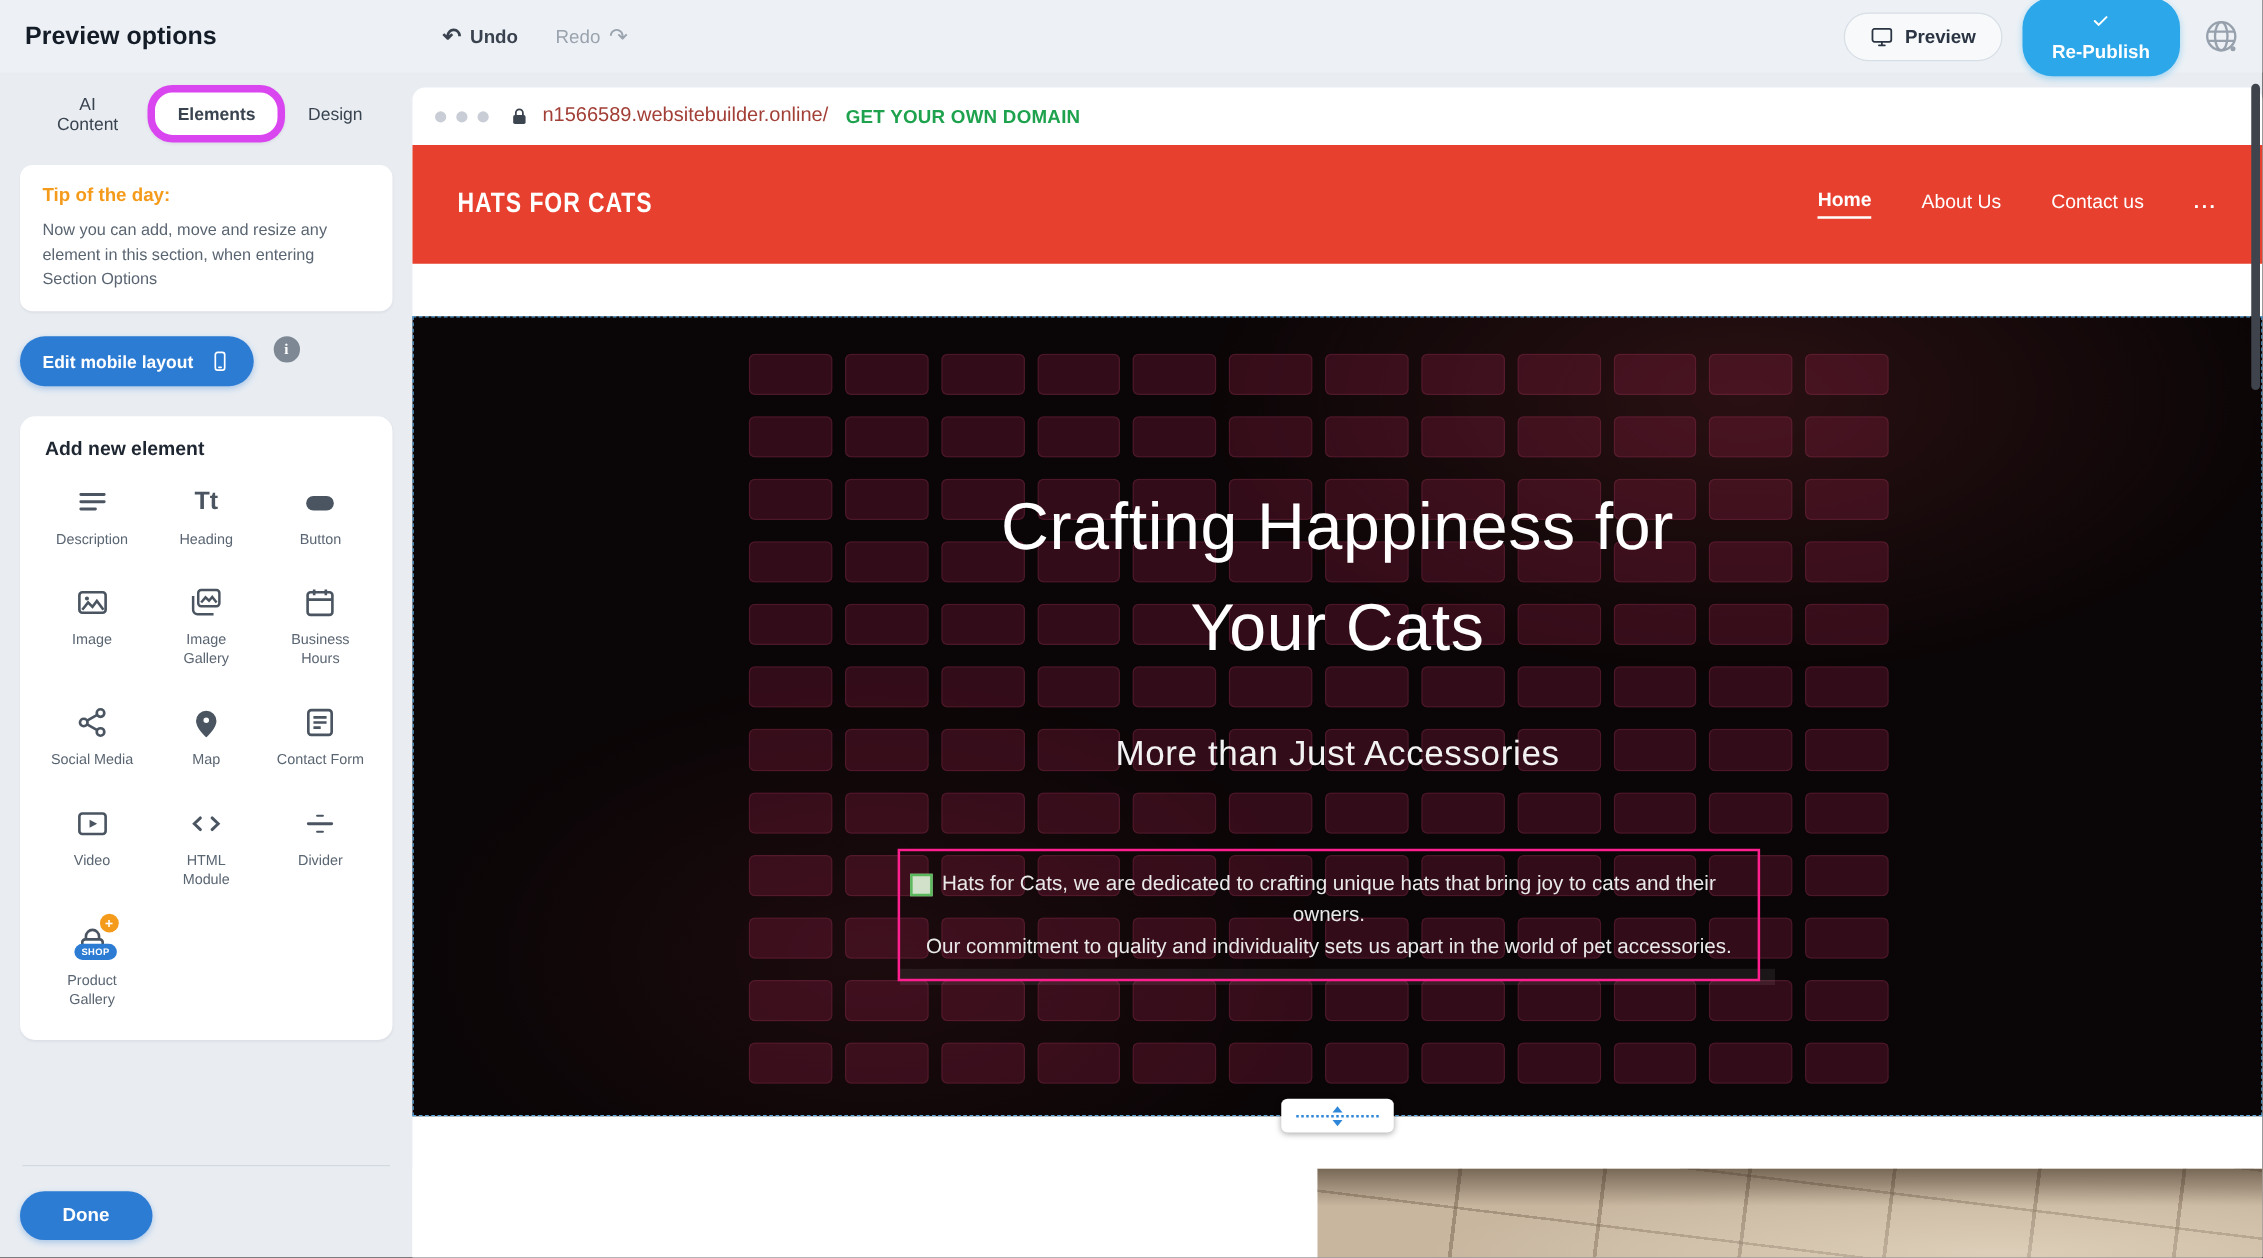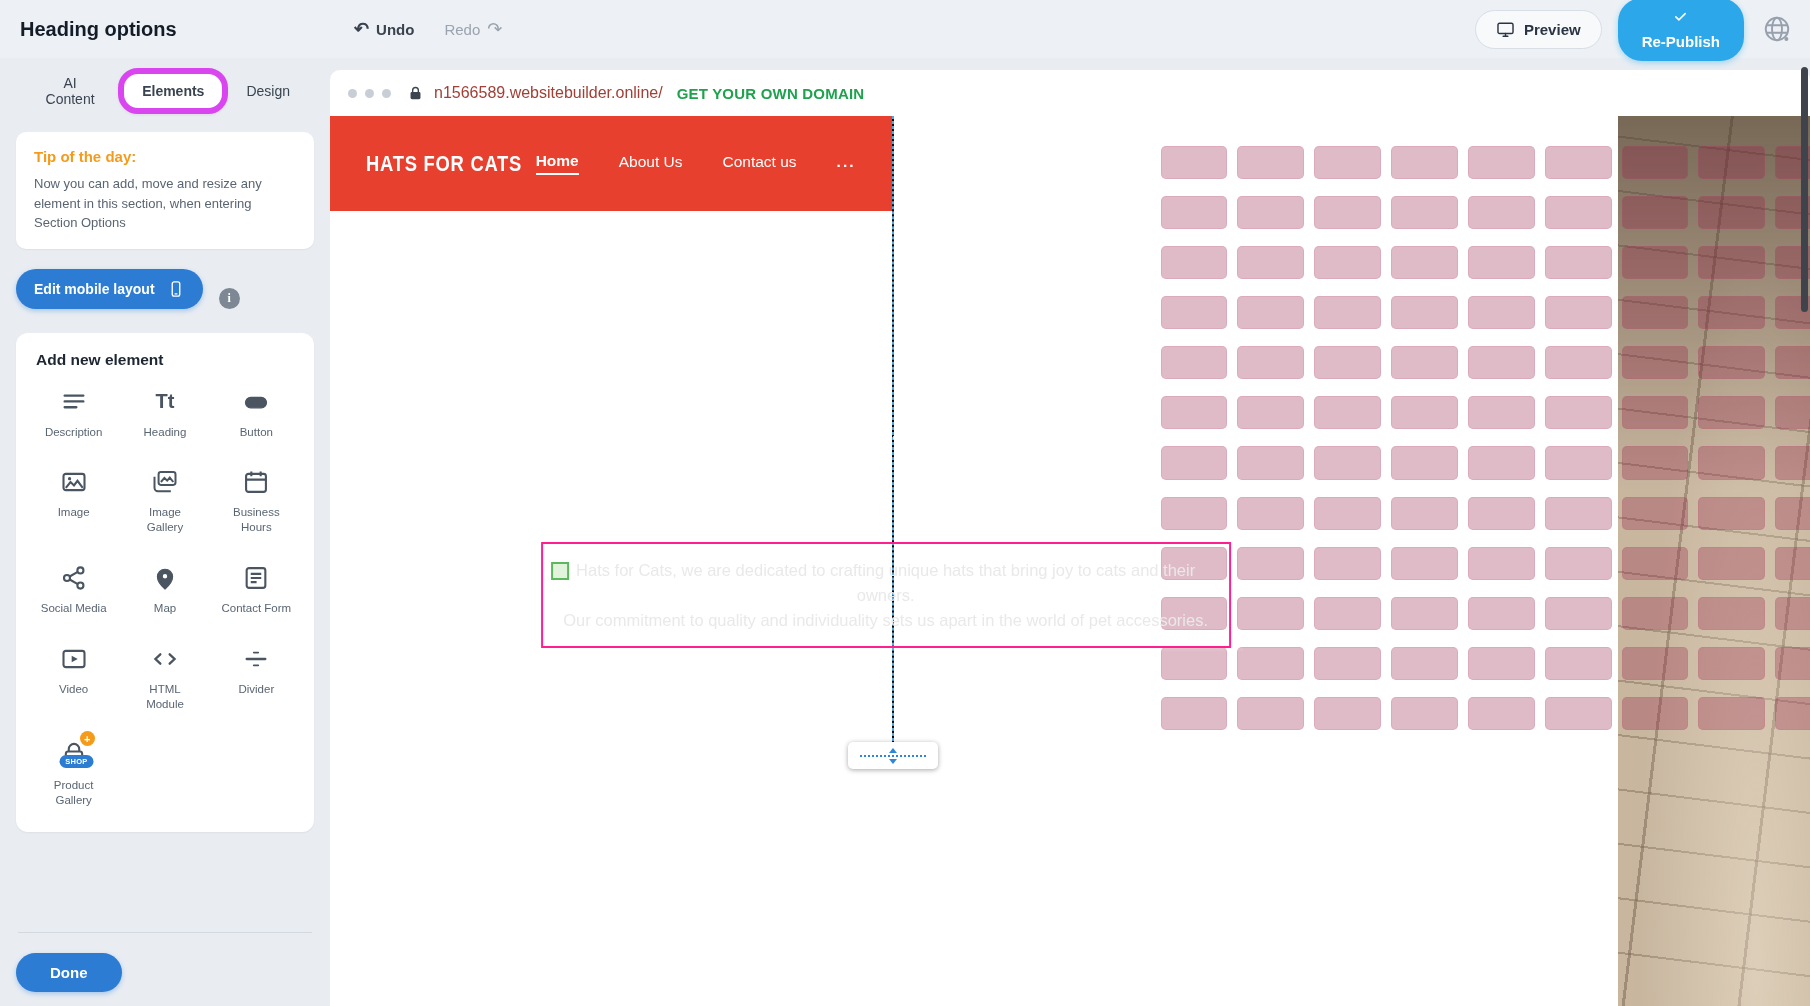--- a/index.html
+++ b/index.html
@@ -29,21 +29,21 @@
 
   
   .tabs { display:flex; align-items:center; justify-content:space-between; padding:0 6px; margin-bottom:16px; }
   .tab { font-size:14px; color:#3a4450; padding:9px 18px; border-radius:20px; }
   .tab.active { background:#fff; border:6px solid #d946ef; font-weight:600; box-shadow:0 1px 3px rgba(20,30,45,.08); }
 
   .tip-card { background:#fff; border-radius:10px; padding:16px 18px; margin-bottom:20px; box-shadow:0 1px 2px rgba(27,37,51,.06); }
   .tip-title { color:var(--tip-orange,#f59b1c); font-weight:bold; font-size:15px; margin-bottom:9px; }
   .tip-body { font-size:13px; color:#5a6572; line-height:1.5; }
 
-  .mobile-row { display:flex; align-items:flex-end; gap:16px; margin-bottom:24px; }
+  .mobile-row { display:flex; align-items:flex-start; gap:16px; margin-bottom:24px; }
   .mobile-btn { display:flex; align-items:center; gap:12px; background:var(--button-blue,#2d7cd4); color:#fff;
       border-radius:24px; padding:11px 18px; font-size:14px; font-weight:bold; box-shadow:0 2px 5px rgba(45,124,212,.35); }
   .info-dot { width:21px; height:21px; border-radius:50%; background:#7d8894; color:#fff; font-size:12px; font-weight:bold;
       display:flex; align-items:center; justify-content:center; font-family:"Liberation Serif", serif; cursor:pointer; }
 
   .elements-card { background:#fff; border-radius:12px; padding:18px 14px 24px; box-shadow:0 1px 2px rgba(27,37,51,.06); }
   .elements-title { font-size:15.5px; font-weight:600; color:#1d2631; margin:0 6px 18px; }
   .el-grid { display:grid; grid-template-columns:repeat(3,1fr); row-gap:28px; column-gap:4px; }
   .el-item { display:flex; flex-direction:column; align-items:center; gap:8px; cursor:pointer; }
   .el-icon { height:30px; display:flex; align-items:center; justify-content:center; color:#4a5561; position:relative; }
@@ -61,21 +61,21 @@
 
   
   .browser { flex:1; display:flex; flex-direction:column; border-radius:10px 10px 0 0; overflow:visible; }
   .browser-bar { height:46px; background:#fff; border-radius:10px 10px 0 0; display:flex; align-items:center; padding:0 18px;text-align:right; }
   .win-dots { display:flex; gap:8px; margin-right:16px; }
   .win-dot { width:9px; height:9px; border-radius:50%; background:#c9ced6; }
   .lock-icon { display:flex; align-items:center; margin-right:10px; }
   .browser-url { font-size:16px; color:var(--url-red,#a23f36); }
   .domain-link { font-size:15px; font-weight:bold; color:var(--link-green,#1ea24d); margin-left:14px; letter-spacing:.2px; cursor:pointer; }
 
-  .site { flex:1; display:flex; flex-direction:row; background:#fff; }
+  .site { flex:1; display:flex; flex-direction:column; background:#fff;gap:42px; }
 
   .site-header { height:95px; background:var(--brand-red,#e8402f); display:flex; align-items:center; padding:0 36px; }
   .site-logo { color:#fff; font-weight:800; font-size:20px; letter-spacing:.8px; transform:scale(.92,1.12); transform-origin:left center; cursor:pointer; }
   .site-nav { margin-left:auto; display:flex; align-items:center; gap:40px; }
   .nav-item { color:#fff; font-size:15.5px; cursor:pointer; padding-bottom:3px; }
   .nav-item.active { border-bottom:2px solid #fff; font-weight:600; }
   .nav-item.more { letter-spacing:2px; font-weight:bold; }
 
   
   .hero { position:relative; height:640px; border:1px dashed #58a6dc; cursor:pointer;
@@ -120,21 +120,21 @@
         repeating-linear-gradient(7deg, rgba(110,90,70,0) 0 52px, rgba(110,90,70,.38) 52px 54px); }
 
   .scrollbar-thumb { position:absolute; right:2px; top:9px; width:7px; height:245px; background:#3f444c; border-radius:4px; z-index:20; cursor:grab; }
 </style>
 </head>
 <body>
 
 <div class="app">
 
   <div class="topbar">
-    <div class="tb-title">Heading options</div>
+    <div class="tb-title">Preview options</div>
     <div class="undo-redo">
       <button class="undo">
         <span class="u-icon">↶</span>
         <span>Undo</span>
       </button>
       <button class="redo">
         <span>Redo</span>
         <span class="u-icon">↷</span>
       </button>
     </div>
@@ -508,20 +508,21 @@
                 <div class="tile"></div>
                 <div class="tile"></div>
                 <div class="tile"></div>
                 <div class="tile"></div>
                 <div class="tile"></div>
                 <div class="tile"></div>
                 <div class="tile"></div>
               </div>
             <h1 class="headline">Crafting Happiness for
 Your Cats</h1>
+            <div class="subtitle">More than Just Accessories</div>
             <div class="row-highlight"></div>
 
             <div class="selected-box">
               <span class="green-handle"></span>
               <span class="para">Hats for Cats, we are dedicated to crafting unique hats that bring joy to cats and their owners.
 Our commitment to quality and individuality sets us apart in the world of pet accessories.</span>
             </div>
 
             <div class="drag-handle">
               <span class="dh-up"></span>

